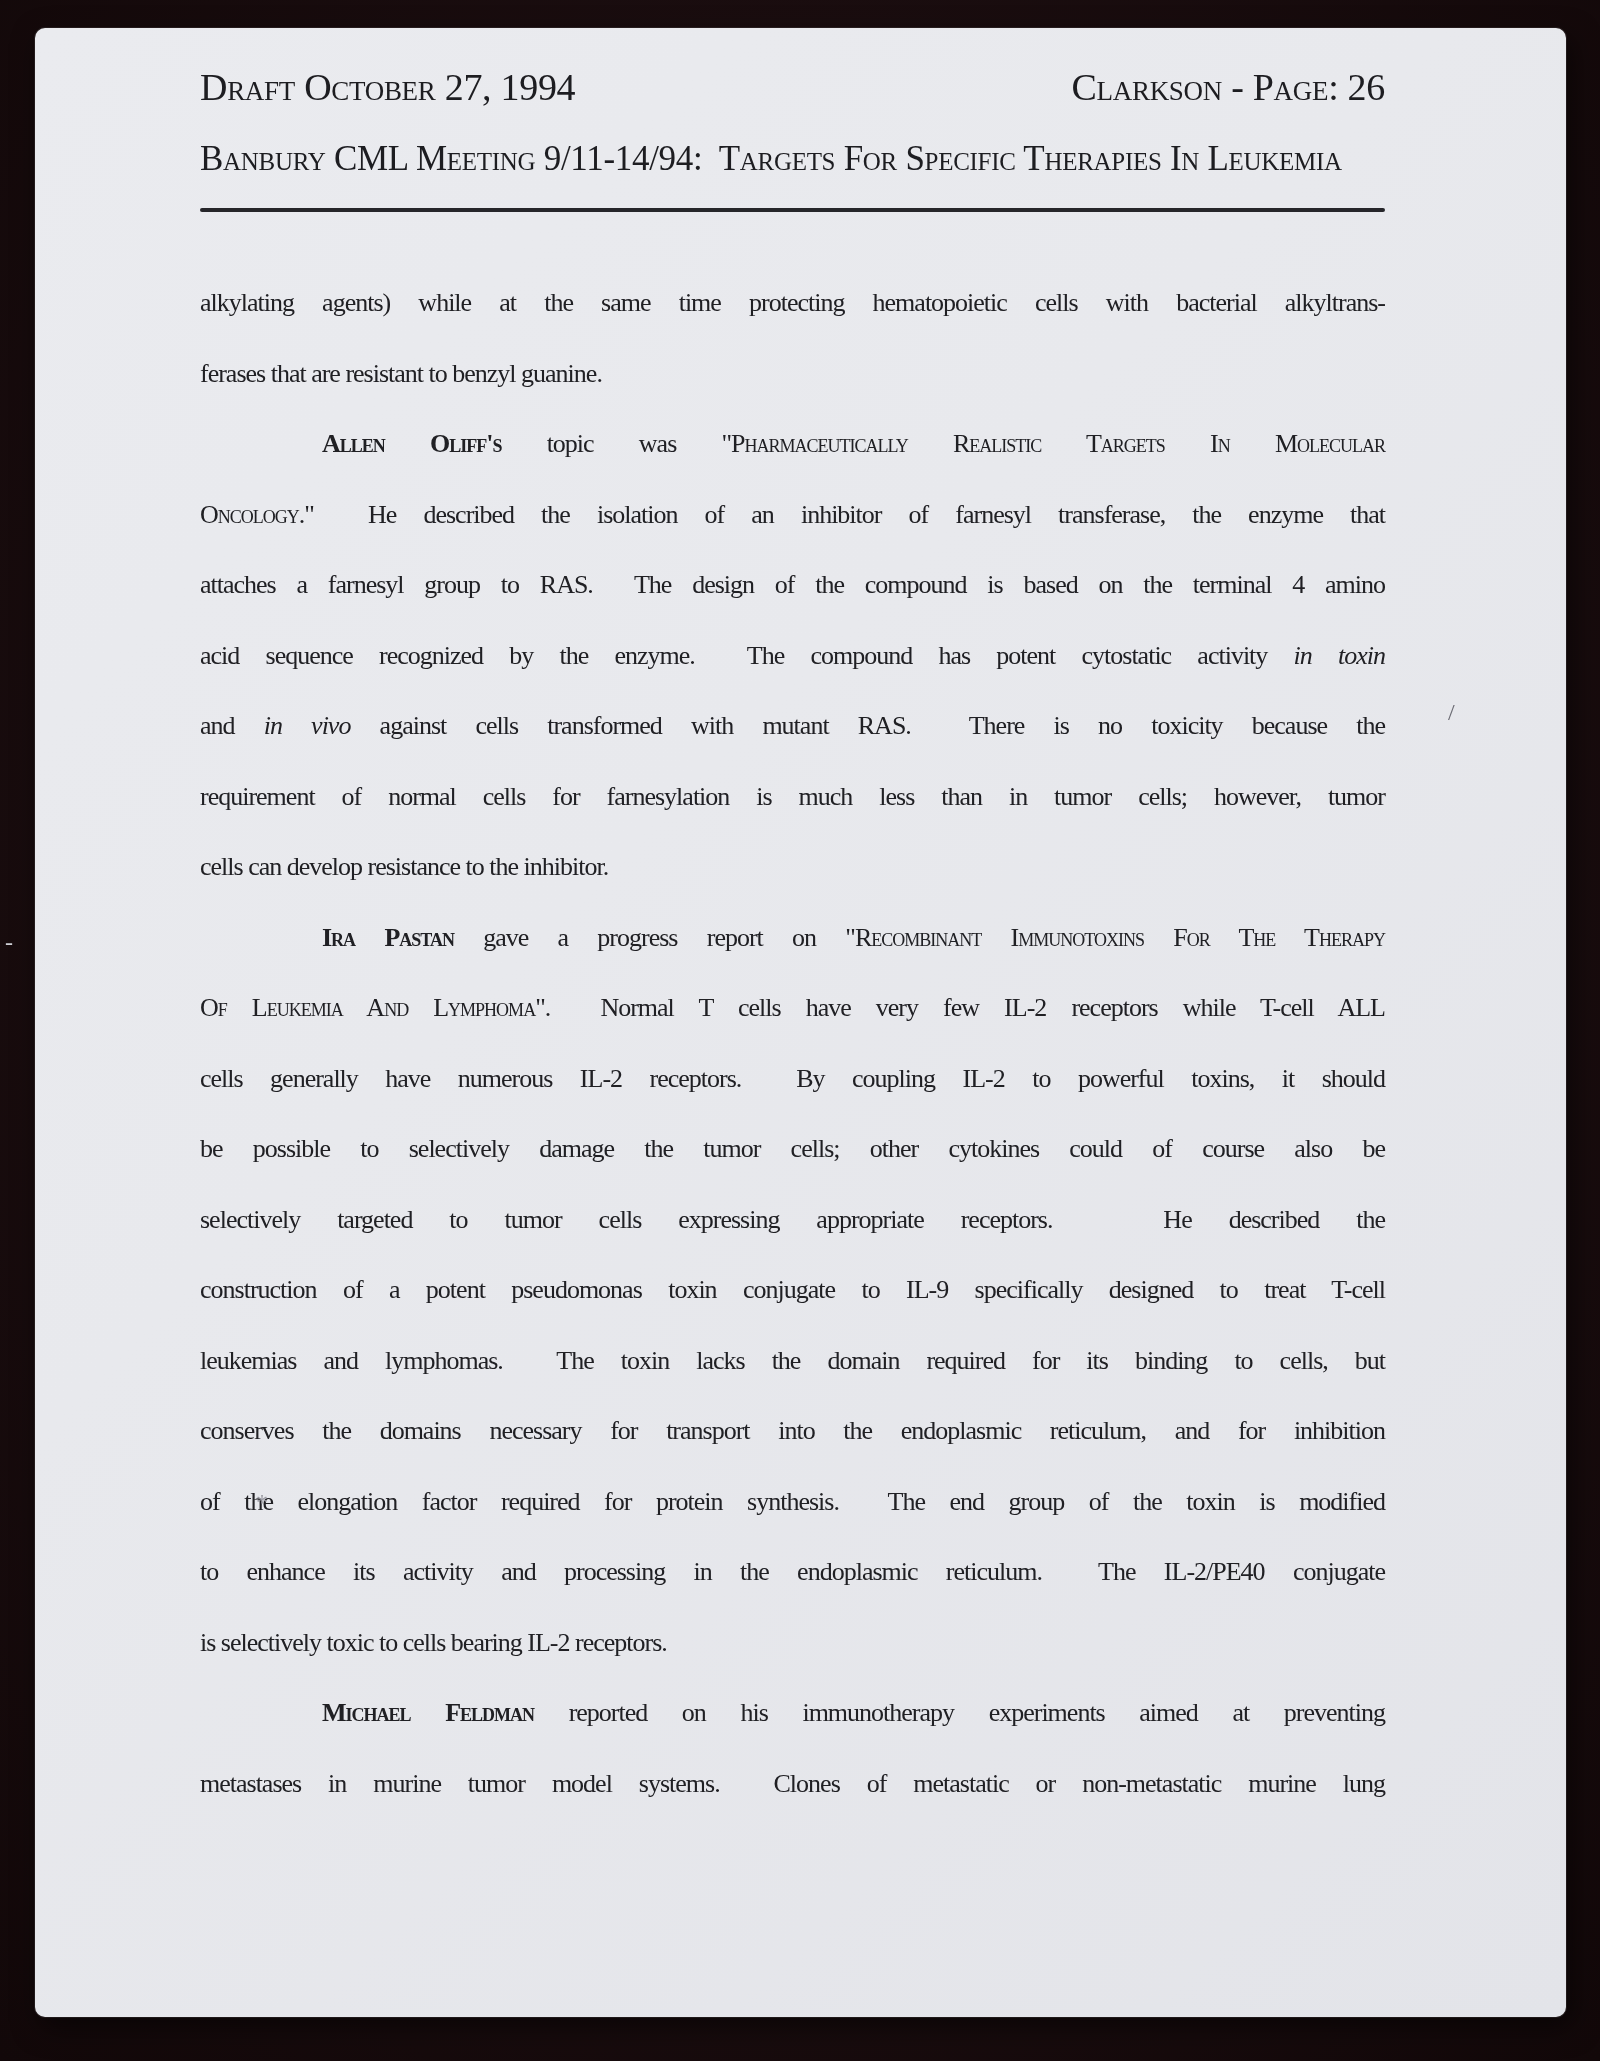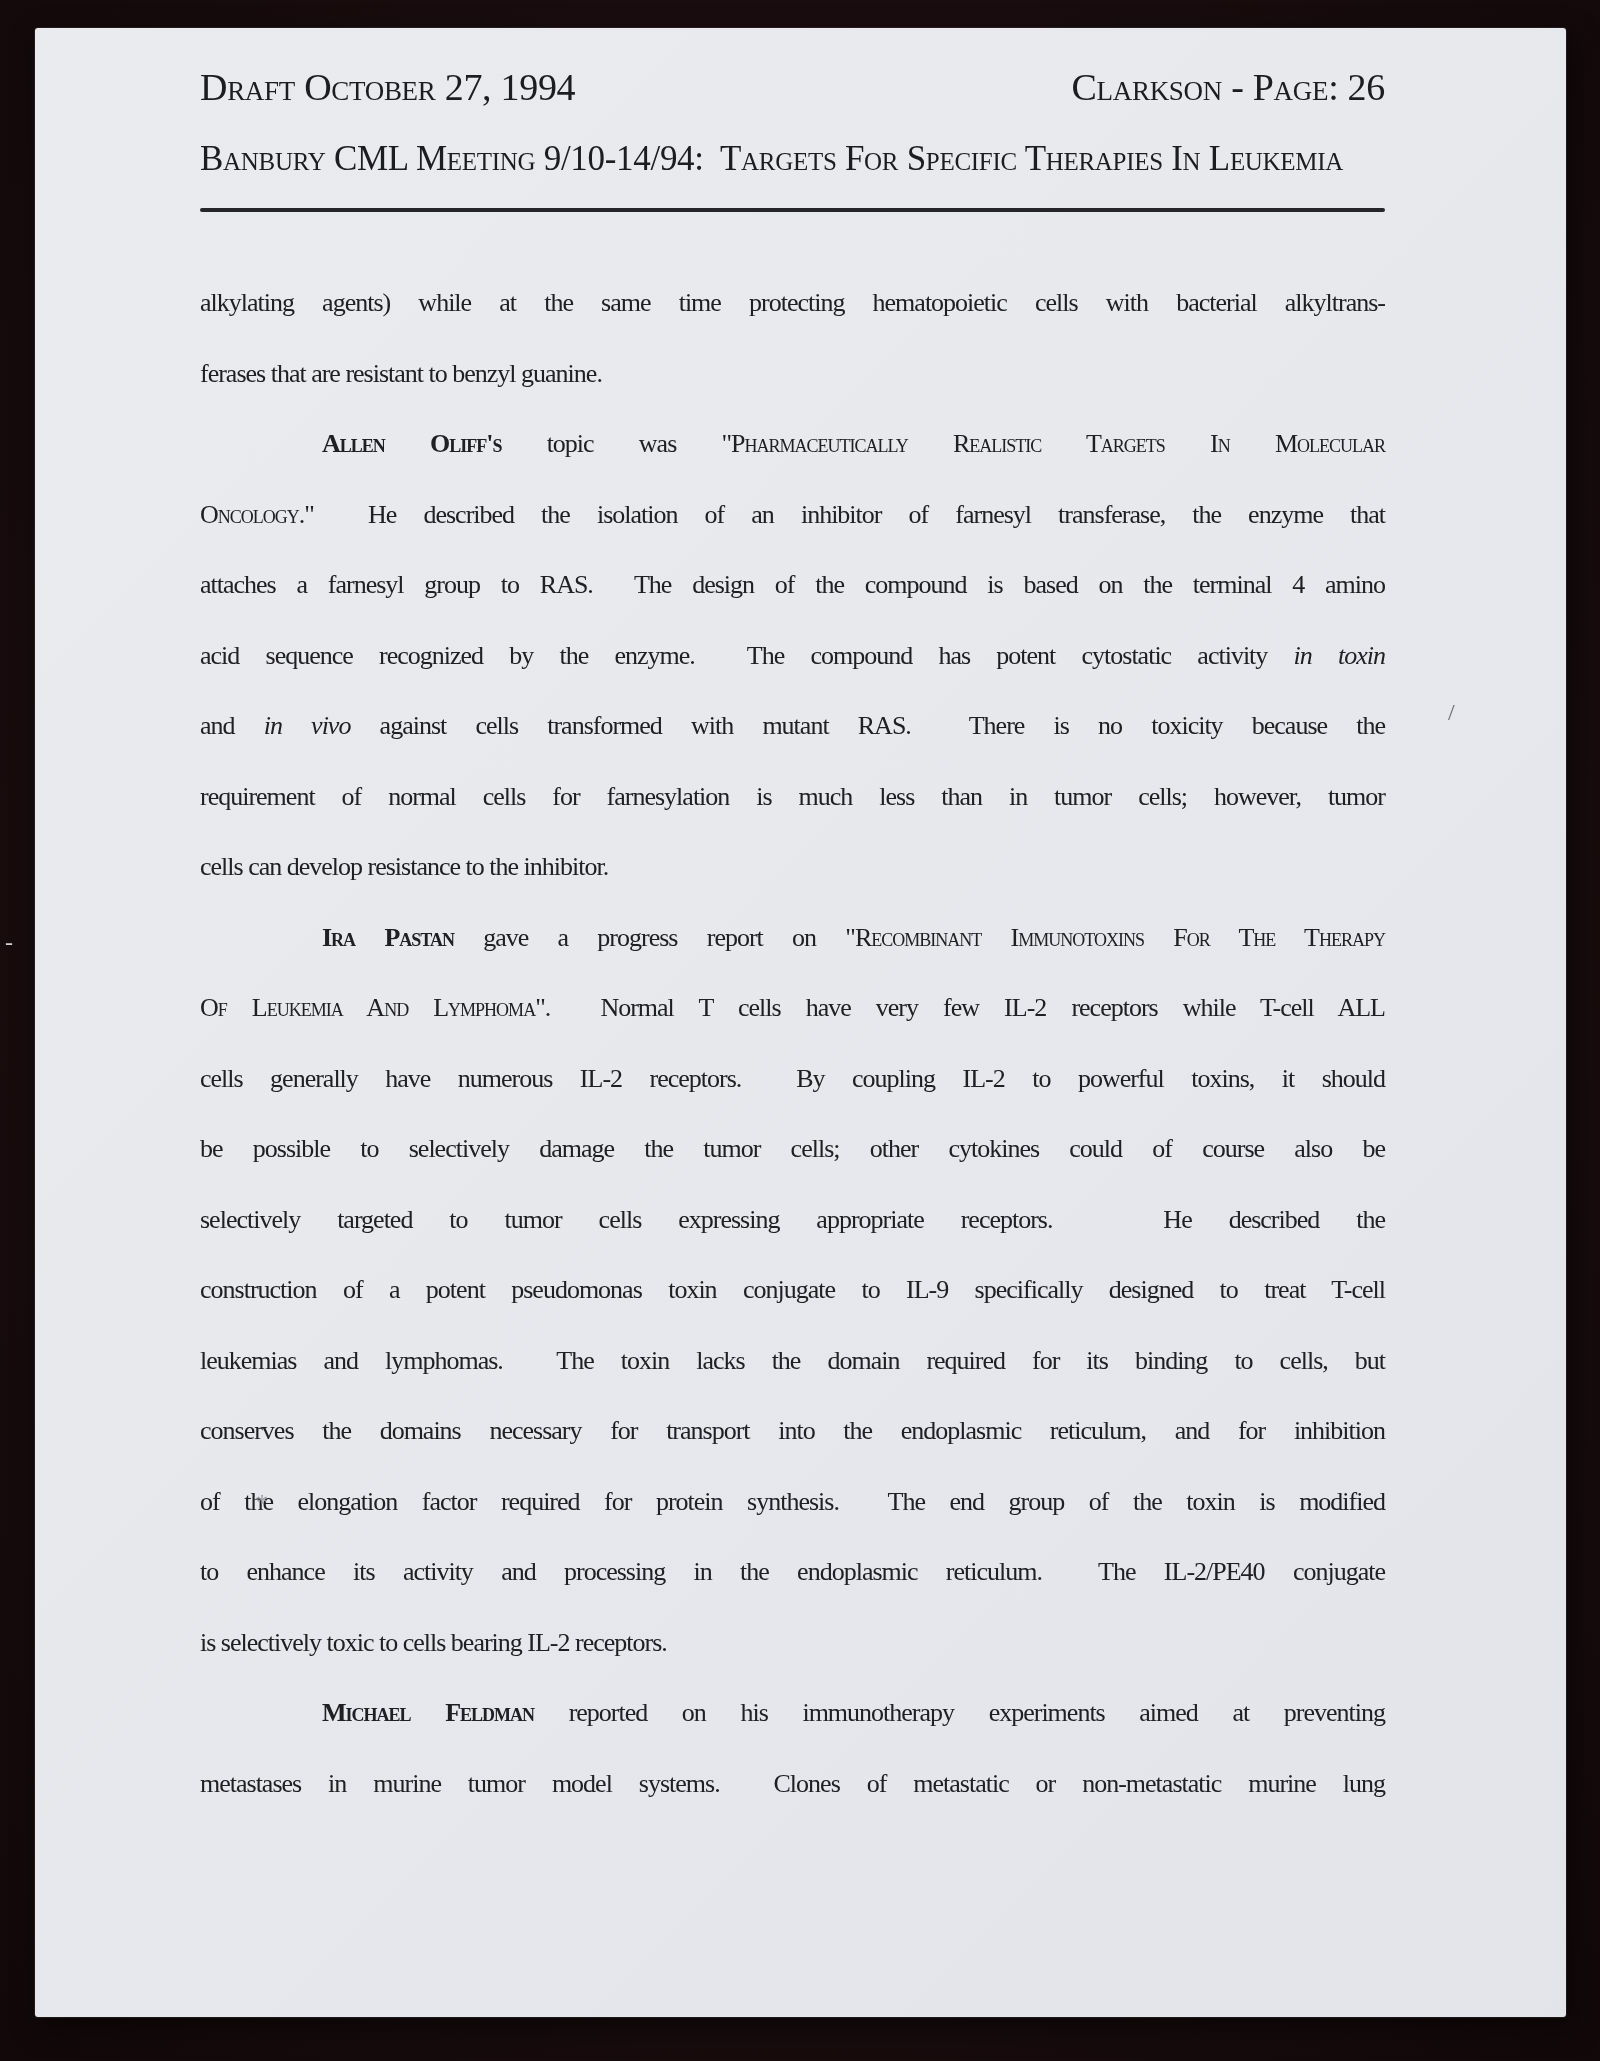--- a/index.html
+++ b/index.html
@@ -5,21 +5,21 @@
   html,body{margin:0;padding:0;}
   body{
     width:1600px;height:2061px;
     background:radial-gradient(ellipse at 50% 45%, #221113 0%, #1a0d0f 55%, #120809 100%);
     position:relative;overflow:hidden;
     font-family:"Liberation Serif","DejaVu Serif",serif;
   }
   .paper{
     position:absolute;left:35px;top:28px;width:1531px;height:1989px;
     background:linear-gradient(135deg,#eaebef 0%,#e8e9ed 40%,#e3e4e9 100%);
-    border-radius:3px;
+    border-radius:10px;
     box-shadow:0 0 0 1px rgba(255,255,255,0.08), 6px 10px 28px rgba(0,0,0,0.55);
     color:#202024;
   }
   .content-col{position:absolute;left:165px;width:1185px;}
   .header-row{
     top:40px;display:flex;justify-content:space-between;align-items:baseline;
     font-size:38px;font-variant:small-caps;letter-spacing:-0.3px;line-height:1;
     color:#1d1d21;
   }
   .subheader{
@@ -43,21 +43,21 @@
 </head>
 <body>
 
 <div class="paper">
 
   <div class="content-col header-row">
     <span>Draft October 27, 1994</span>
     <span>Clarkson - Page: 26</span>
   </div>
 
-  <div class="content-col subheader">Banbury CML Meeting 9/10-14/94:  Targets For Specific Therapies In Leukemia</div>
+  <div class="content-col subheader">Banbury CML Meeting 9/11-14/94:  Targets For Specific Therapies In Leukemia</div>
 
   <div class="content-col rule"></div>
 
   <div class="content-col doc-body">
       <div class="line just"><span>alkylating agents) while at the same time protecting hematopoietic cells with bacterial alkyltrans-</span></div>
       <div class="line"><span>ferases that are resistant to benzyl guanine.</span></div>
       <div class="line just ind"><span class="b">Allen Oliff's</span><span> topic was "</span><span class="c">Pharmaceutically Realistic Targets In Molecular</span></div>
       <div class="line just"><span class="c">Oncology</span><span>."  He described the isolation of an inhibitor of farnesyl transferase, the enzyme that</span></div>
       <div class="line just"><span>attaches a farnesyl group to RAS.  The design of the compound is based on the terminal 4 amino</span></div>
       <div class="line just"><span>acid sequence recognized by the enzyme.  The compound has potent cytostatic activity </span><span class="i">in toxin</span></div>

